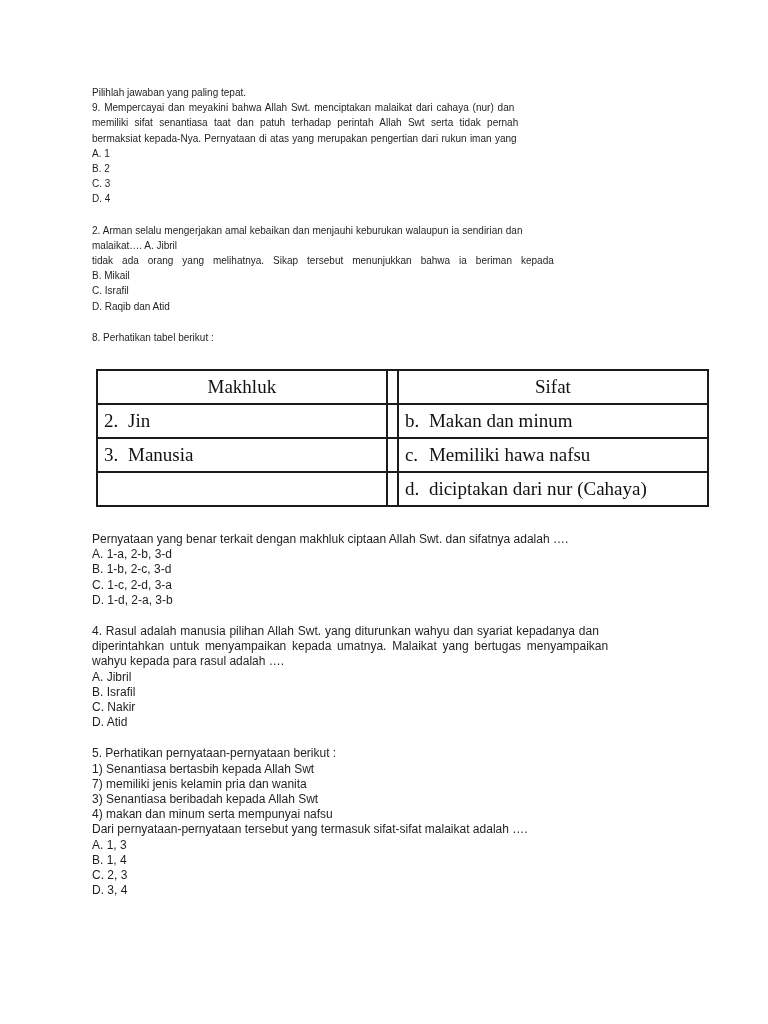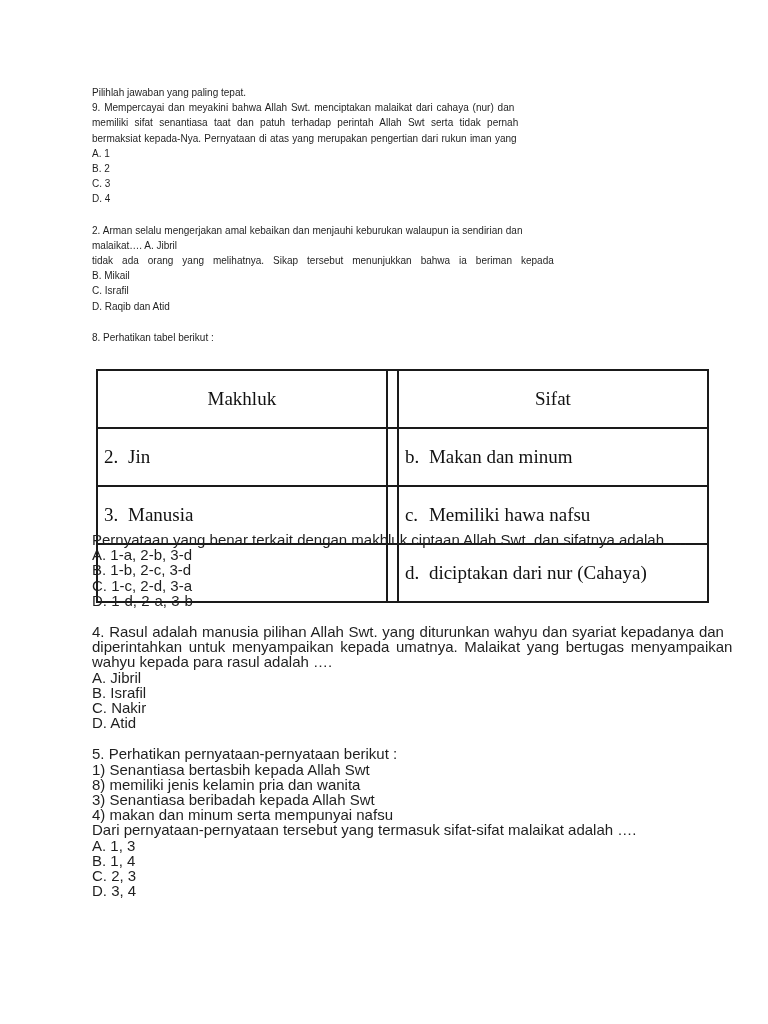--- a/index.html
+++ b/index.html
@@ -34,36 +34,36 @@
     table.match {
       border-collapse: collapse;
       width: 613px;
       font-family: "Liberation Serif", "DejaVu Serif", serif;
       font-size: 19px;
       color: #111;
     }
     table.match td, table.match th {
       border: 2px solid #1a1a1a;
       height: 24px;
-      padding: 16px 6px;
+      padding: 4px 6px;
       font-weight: normal;
       text-align: left;
       vertical-align: middle;
     }
     table.match th { text-align: center; }
     table.match .col-a { width: 270px; }
     table.match .col-sp { width: 9px; padding: 0; }
     table.match .col-b { width: 290px; }
     .num { display: inline-block; width: 24px; }
     .after-table {
       position: absolute;
       left: 92px;
       top: 532px;
       width: 584px;
-      font-size: 15px;
+      font-size: 12px;
       line-height: 15.2px;
     }
   </style>
 </head>
 <body>
 
 <div class="page">
   <span class="line">Pilihlah jawaban yang paling tepat.</span>
 
   <div>
@@ -140,21 +140,21 @@
     <span class="line">B. Israfil</span>
     <span class="line">C. Nakir</span>
     <span class="line">D. Atid</span>
   </div>
 
   <div class="gap"></div>
 
   <div>
     <span class="line">5. Perhatikan pernyataan-pernyataan berikut :</span>
     <span class="line">1) Senantiasa bertasbih kepada Allah Swt</span>
-    <span class="line">8) memiliki jenis kelamin pria dan wanita</span>
+    <span class="line">7) memiliki jenis kelamin pria dan wanita</span>
     <span class="line">3) Senantiasa beribadah kepada Allah Swt</span>
     <span class="line">4) makan dan minum serta mempunyai nafsu</span>
     <span class="line">Dari pernyataan-pernyataan tersebut yang termasuk sifat-sifat malaikat adalah ….</span>
     <span class="line">A. 1, 3</span>
     <span class="line">B. 1, 4</span>
     <span class="line">C. 2, 3</span>
     <span class="line">D. 3, 4</span>
   </div>
 </div>
 

